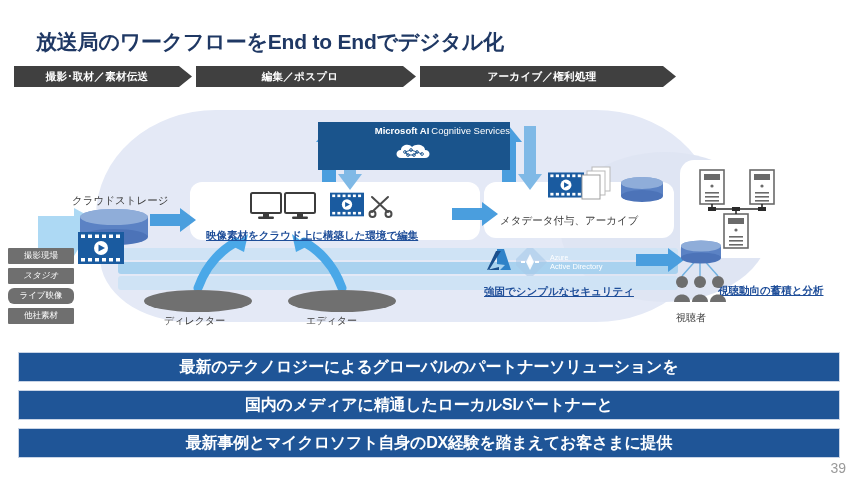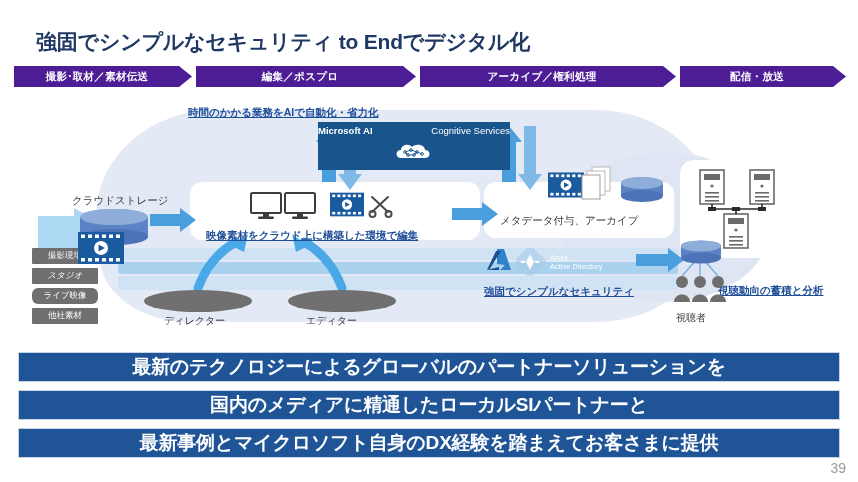--- a/index.html
+++ b/index.html
@@ -20,21 +20,21 @@
     position: absolute; left: 36px; top: 28px;
     font-size: 21px; font-weight: bold;
     color: #1f3864;
     letter-spacing: -0.2px;
     white-space: nowrap;
   }
 
   
   .chev {
     position: absolute; top: 66px; height: 21px;
-    background: #4c1d95;
+    background: #404040;
     color: #ffffff;
     font-size: 10.5px; font-weight: bold;
     display: flex; align-items: center; justify-content: center;
     padding-right: 12px;
     clip-path: polygon(0 0, calc(100% - 13px) 0, 100% 50%, calc(100% - 13px) 100%, 0 100%);
     white-space: nowrap;
     letter-spacing: 0.3px;
   }
   #chev0 { left: 14px;  width: 178px; }
   #chev1 { left: 196px; width: 220px; }
@@ -89,21 +89,21 @@
   #band-3 { left: 118px; top: 180px; width: 560px; height: 14px; background:#cfe3f5; }
 
   
   #ai-box {
     position: absolute; left: 318px; top: 26px;
     width: 192px; height: 48px;
     background: #1b5а8e;
     background: #1a548c;
   }
   #ai-box .ai-titles {
-    display: flex; justify-content: space-between; gap: 18px;
+    display: flex; justify-content: flex-end; gap: 2px;
     padding-top: 3px;
     color: #ffffff; font-size: 9.5px;
   }
   #ai-box .ai-ms { font-weight: bold; }
   #ai-brain {
     position: absolute; left: 50%; top: 20px; transform: translateX(-50%);
   }
 
   
   .lbl {
@@ -138,21 +138,20 @@
   
   .chip {
     position: absolute; left: 8px;
     width: 66px; height: 16px;
     background: #6f6f6f;
     color: #ffffff;
     font-size: 8.5px;
     display: flex; align-items: center; justify-content: center;
     border-radius: 1px;
     white-space: nowrap;
-    margin-left: 24px;
   }
   #chip0 { top: 152px; }
   #chip1 { top: 172px; font-style: italic; }
   #chip2 { top: 192px; border-radius: 6px; }
   #chip3 { top: 212px; }
 
   
   .icon { position: absolute; }
   #ico-cyl-store { left: 78px;  top: 112px; }
   #ico-film-1    { left: 78px;  top: 136px; }
@@ -176,45 +175,44 @@
   }
   #ellip-dir { left: 144px; top: 194px; }
   #ellip-edr { left: 288px; top: 194px; }
 
   
   .banner {
     position: absolute; left: 18px; width: 822px; height: 30px;
     background: #1f5597;
     border: 1px solid #c8d4e6;
     color: #ffffff;
-    font-size: 19px; font-weight: bold;
+    font-size: 16px; font-weight: bold;
     display: flex; align-items: center; justify-content: center;
     white-space: nowrap;
     letter-spacing: -0.2px;
   }
   #ban0 { top: 352px; }
   #ban1 { top: 390px; }
   #ban2 { top: 428px; }
 
   #pageno {
     position: absolute; right: 12px; bottom: 6px;
     font-size: 14px; color: #9a9a9a;
   }
 </style>
 </head>
 <body>
 
 <div id="slide">
 
-  <div id="title">強固でシンプルなセキュリティ to Endでデジタル化</div>
+  <div id="title">放送局のワークフローをEnd to Endでデジタル化</div>
 
   <div id="chev0" class="chev">撮影･取材／素材伝送</div>
   <div id="chev1" class="chev">編集／ポスプロ</div>
   <div id="chev2" class="chev">アーカイブ／権利処理</div>
-  <div id="chev3" class="chev">配信・放送</div>
 
   <div id="diagram">
 
     <div id="blob-main" class="blob"></div>
     <div id="blob-right" class="blob"></div>
     <div id="blob-left-low" class="blob"></div>
 
     <div id="band-1" class="band"></div>
     <div id="band-2" class="band"></div>
     <div id="band-3" class="band"></div>
@@ -266,21 +264,20 @@
             <circle cx="29" cy="12" r="1.4"></circle>
           <circle cx="15" cy="13" r="1.4"></circle>
             <circle cx="21" cy="13" r="1.4"></circle>
           <path d="M12,10 L18,8 L24,10 L29,12"></path>
           <path d="M15,13 L21,13 L24,10"></path>
           <path d="M12,10 L15,13"></path>
         </g>
       </svg>
     </div>
 
-    <div id="lbl-ai" class="lbl">時間のかかる業務をAIで自動化・省力化</div>
     <div id="lbl-edit" class="lbl">映像素材をクラウド上に構築した環境で編集</div>
     <div id="lbl-sec" class="lbl">強固でシンプルなセキュリティ</div>
     <div id="lbl-view" class="lbl">視聴動向の蓄積と分析</div>
 
     <div id="lbl-storage" class="lbl-plain">クラウドストレージ</div>
     <div id="lbl-meta" class="lbl-plain">メタデータ付与、アーカイブ</div>
     <div id="lbl-dir" class="lbl-plain">ディレクター</div>
     <div id="lbl-edr" class="lbl-plain">エディター</div>
     <div id="lbl-aud" class="lbl-plain">視聴者</div>
 

